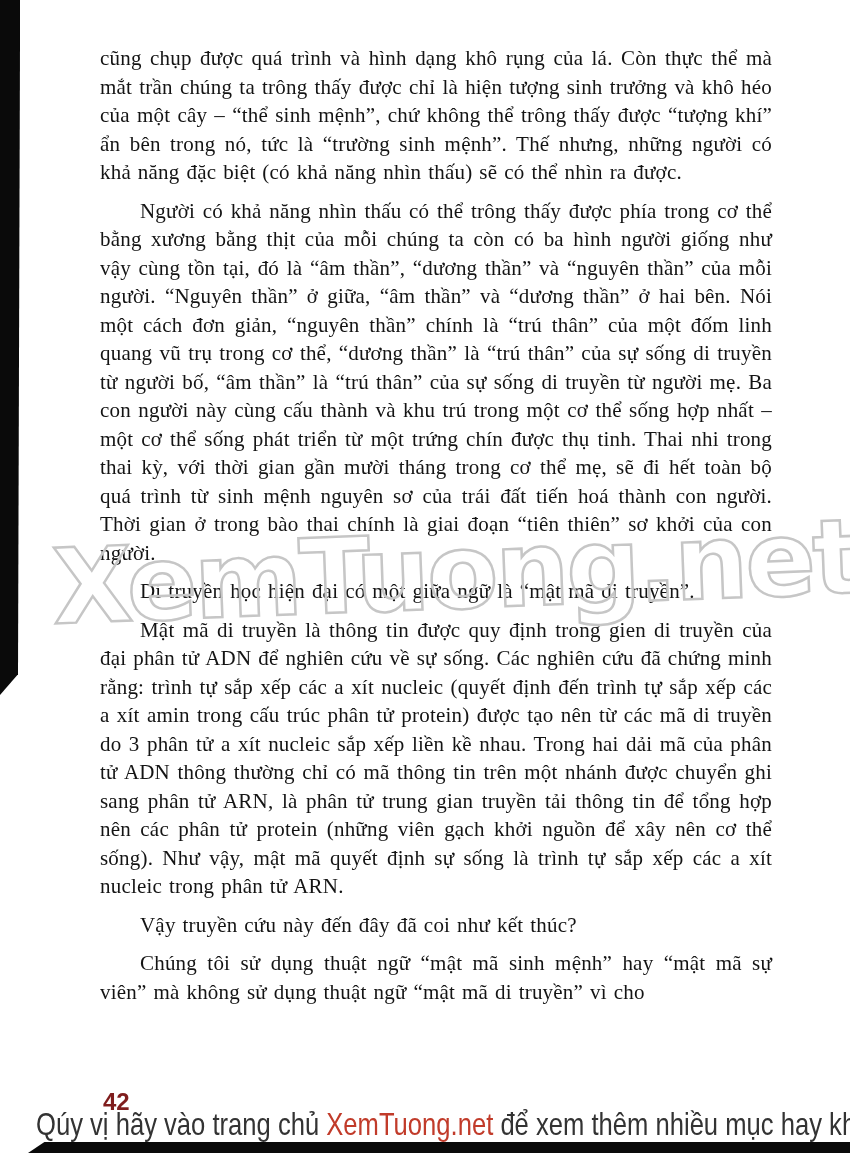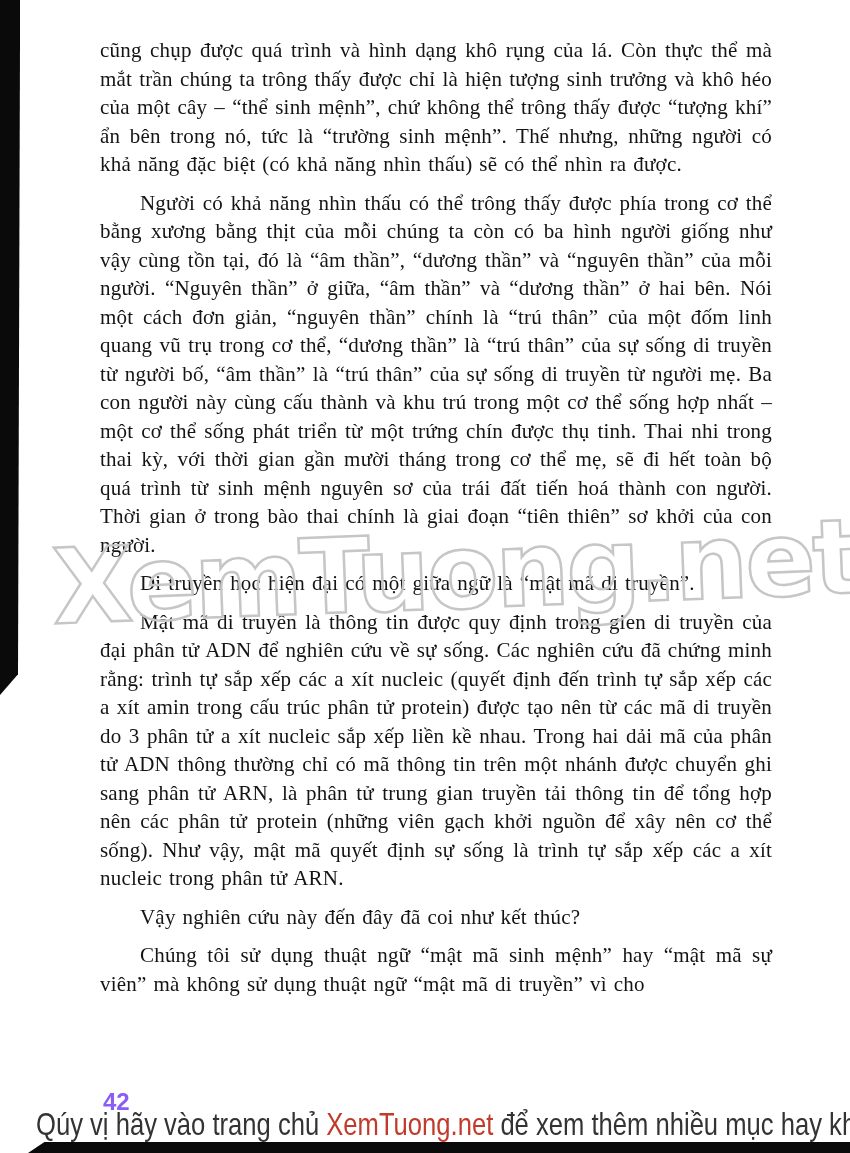--- a/index.html
+++ b/index.html
@@ -31,21 +31,21 @@
     position: absolute;
     left: 100px; top: 36px;
     width: 672px;
     color: #141414;
     font-size: 21px;
     line-height: 28.5px;
     letter-spacing: 0.2px;
     word-spacing: 1.5px;
     text-align: justify;
   }
-  .content p { margin: 0 0 10px 0; }
+  .content p { margin: 8px 0 10px 0; }
   .content p.indent { text-indent: 40px; font-family: Liberation Serif, serif; }
   .watermark {
     position: absolute;
     left: 52px; top: 512px;
     width: 760px;
     font-family: "DejaVu Sans", sans-serif;
     font-weight: bold;
     font-size: 104px;
     letter-spacing: -3px;
     color: transparent;
@@ -53,21 +53,21 @@
     transform: rotate(-2.2deg);
     white-space: nowrap;
     pointer-events: none;
   }
   .page-number {
     position: absolute;
     left: 103px; top: 1088px;
     font-family: "Liberation Sans", sans-serif;
     font-weight: bold;
     font-size: 24px;
-    color: #8b5cf6;
+    color: #7f1d1d;
   }
   .footer {
     position: absolute;
     left: 36px; top: 1106px;
     font-family: "Liberation Sans", sans-serif;
     font-size: 32px;
     color: #333333;
     white-space: nowrap;
     transform: scaleX(0.80);
     transform-origin: left center;
@@ -79,21 +79,21 @@
 
 <div class="page">
 
   <div class="spine-bar"></div>
 
   <div class="content" id="paragraphs">
       <p>cũng chụp được quá trình và hình dạng khô rụng của lá. Còn thực thể mà mắt trần chúng ta trông thấy được chỉ là hiện tượng sinh trưởng và khô héo của một cây – “thể sinh mệnh”, chứ không thể trông thấy được “tượng khí” ẩn bên trong nó, tức là “trường sinh mệnh”. Thế nhưng, những người có khả năng đặc biệt (có khả năng nhìn thấu) sẽ có thể nhìn ra được.</p>
       <p class="indent">Người có khả năng nhìn thấu có thể trông thấy được phía trong cơ thể bằng xương bằng thịt của mỗi chúng ta còn có ba hình người giống như vậy cùng tồn tại, đó là “âm thần”, “dương thần” và “nguyên thần” của mỗi người. “Nguyên thần” ở giữa, “âm thần” và “dương thần” ở hai bên. Nói một cách đơn giản, “nguyên thần” chính là “trú thân” của một đốm linh quang vũ trụ trong cơ thể, “dương thần” là “trú thân” của sự sống di truyền từ người bố, “âm thần” là “trú thân” của sự sống di truyền từ người mẹ. Ba con người này cùng cấu thành và khu trú trong một cơ thể sống hợp nhất – một cơ thể sống phát triển từ một trứng chín được thụ tinh. Thai nhi trong thai kỳ, với thời gian gần mười tháng trong cơ thể mẹ, sẽ đi hết toàn bộ quá trình từ sinh mệnh nguyên sơ của trái đất tiến hoá thành con người. Thời gian ở trong bào thai chính là giai đoạn “tiên thiên” sơ khởi của con người.</p>
       <p class="indent">Di truyền học hiện đại có một giữa ngữ là “mật mã di truyền”.</p>
       <p class="indent">Mật mã di truyền là thông tin được quy định trong gien di truyền của đại phân tử ADN để nghiên cứu về sự sống. Các nghiên cứu đã chứng minh rằng: trình tự sắp xếp các a xít nucleic (quyết định đến trình tự sắp xếp các a xít amin trong cấu trúc phân tử protein) được tạo nên từ các mã di truyền do 3 phân tử a xít nucleic sắp xếp liền kề nhau. Trong hai dải mã của phân tử ADN thông thường chỉ có mã thông tin trên một nhánh được chuyển ghi sang phân tử ARN, là phân tử trung gian truyền tải thông tin để tổng hợp nên các phân tử protein (những viên gạch khởi nguồn để xây nên cơ thể sống). Như vậy, mật mã quyết định sự sống là trình tự sắp xếp các a xít nucleic trong phân tử ARN.</p>
-      <p class="indent">Vậy nghiên cứu này đến đây đã coi như kết thúc?</p>
+      <p class="indent">Vậy truyền cứu này đến đây đã coi như kết thúc?</p>
       <p class="indent">Chúng tôi sử dụng thuật ngữ “mật mã sinh mệnh” hay “mật mã sự viên” mà không sử dụng thuật ngữ “mật mã di truyền” vì cho</p>
     </div>
 
   <div class="watermark" style="-webkit-text-stroke: 2.5px rgb(198, 198, 198);">XemTuong.net</div>
 
   <div class="page-number">42</div>
 
   <div class="footer" style="color: rgb(51, 51, 51);"><span>Qúy vị hãy vào trang chủ </span><a href="#" class="footer-link" style="color: rgb(193, 59, 42);">XemTuong.net</a><span> để xem thêm nhiều mục hay khác</span></div>
 
   <div class="bottom-bar"></div>

